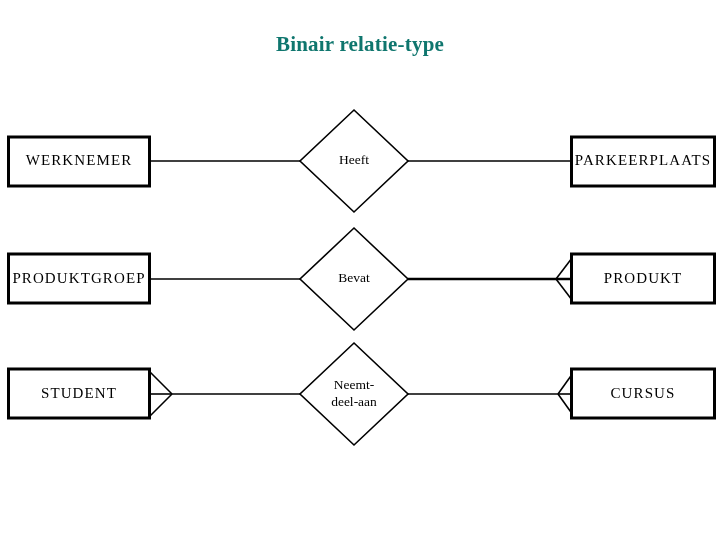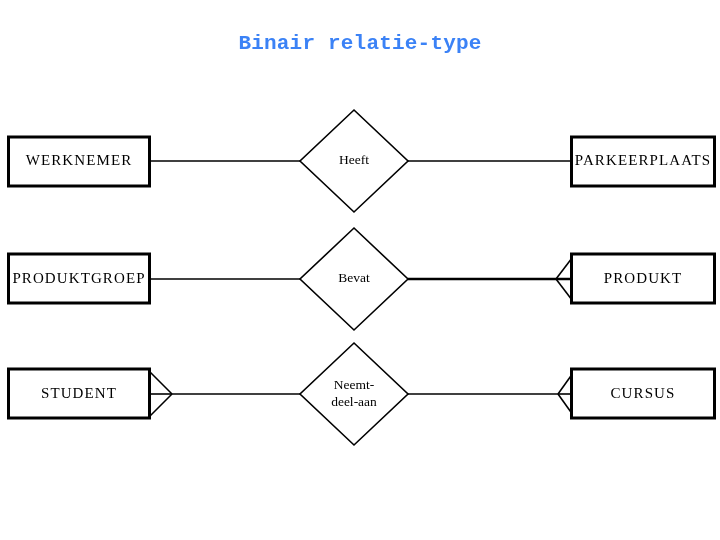--- a/index.html
+++ b/index.html
@@ -18,24 +18,24 @@
     width: 720px;
     height: 540px;
     background: #ffffff;
   }
   #title {
     position: absolute;
     left: 0;
     top: 32px;
     width: 720px;
     text-align: center;
-    font-family: Liberation Mono, monospace;
+    font-family: Liberation Serif, serif;
     font-size: 21px;
     font-weight: bold;
-    color: #3b82f6;
+    color: #0f766e;
     letter-spacing: 0.2px;
   }
   #canvas {
     position: absolute;
     left: 0;
     top: 0;
   }
   .entity-label,
   .rel-label {
     font-family: "Liberation Serif", serif;

